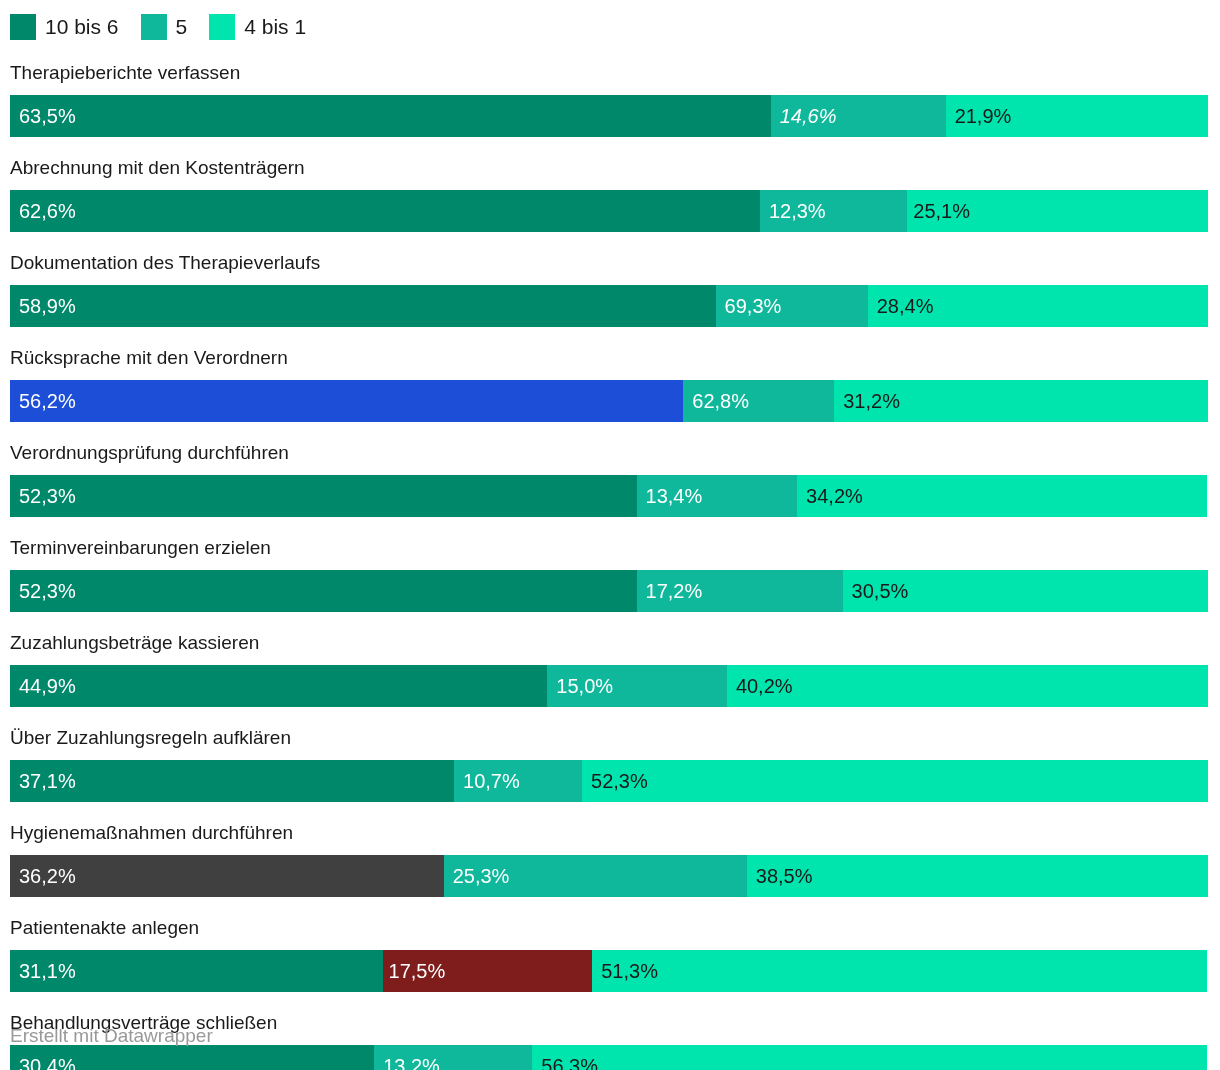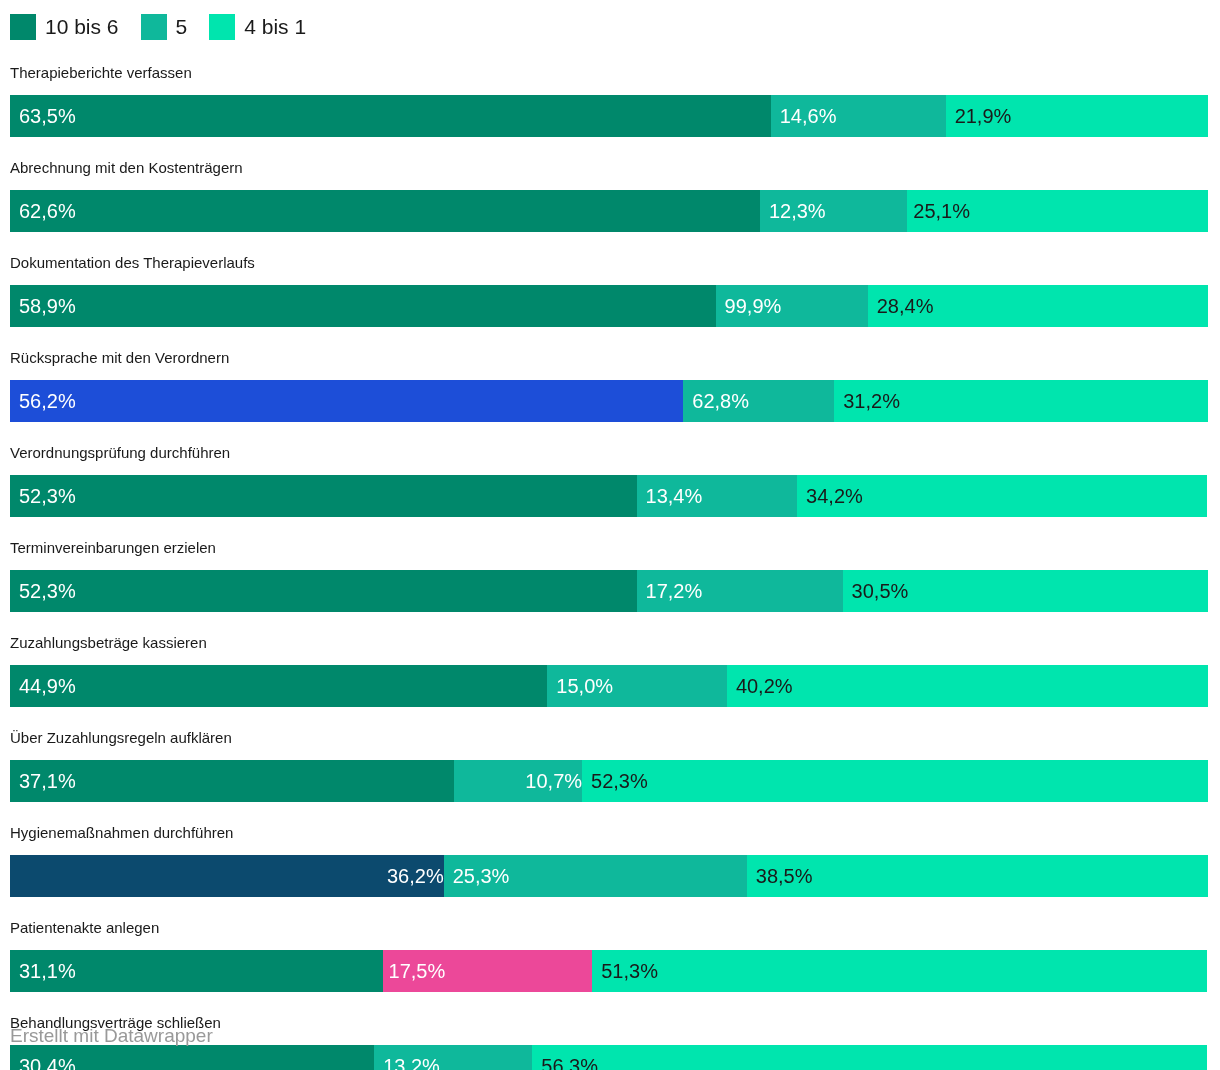--- a/index.html
+++ b/index.html
@@ -53,21 +53,21 @@
   .rows {
     position: absolute;
     left: 10px;
     top: 60px;
     width: 1198px;
   }
   .row {
     margin-bottom: 18px;
   }
   .row-label {
-    font-size: 15px;
+    font-size: 19px;
     line-height: 26px;
     color: #1a1a1a;
     margin-bottom: 9px;
     white-space: nowrap;
   }
   .bar {
     display: flex;
     width: 100%;
     height: 42px;
     overflow: hidden;
@@ -118,21 +118,21 @@
       </div>
     </div>
 
   <div class="rows" id="rows">
       <div class="row">
         <div class="row-label">Therapieberichte verfassen</div>
         <div class="bar">
           <div class="seg light-text" style="background: rgb(0, 136, 107); width: 63.5%;">
             <span class="seg-value">63,5%</span>
           </div>
-          <div class="seg light-text" style="background: rgb(15, 184, 155); width: 14.6%;">
+          <div class="seg light-text" style="background: rgb(15, 184, 155); width: 14.6%; font-style: italic;">
             <span class="seg-value">14,6%</span>
           </div>
           <div class="seg dark-text" style="background: rgb(0, 229, 174); width: 21.9%;">
             <span class="seg-value">21,9%</span>
           </div>
         </div>
       </div>
       <div class="row">
         <div class="row-label">Abrechnung mit den Kostenträgern</div>
         <div class="bar">
@@ -147,21 +147,21 @@
           </div>
         </div>
       </div>
       <div class="row">
         <div class="row-label">Dokumentation des Therapieverlaufs</div>
         <div class="bar">
           <div class="seg light-text" style="background: rgb(0, 136, 107); width: 58.9%;">
             <span class="seg-value">58,9%</span>
           </div>
           <div class="seg light-text" style="background: rgb(15, 184, 155); width: 12.7%;">
-            <span class="seg-value">99,9%</span>
+            <span class="seg-value">69,3%</span>
           </div>
           <div class="seg dark-text" style="background: rgb(0, 229, 174); width: 28.4%;">
             <span class="seg-value">28,4%</span>
           </div>
         </div>
       </div>
       <div class="row">
         <div class="row-label">Rücksprache mit den Verordnern</div>
         <div class="bar">
           <div class="seg light-text" style="background: #1d4ed8; width: 56.2%;">
@@ -216,49 +216,49 @@
             <span class="seg-value">40,2%</span>
           </div>
         </div>
       </div>
       <div class="row">
         <div class="row-label">Über Zuzahlungsregeln aufklären</div>
         <div class="bar">
           <div class="seg light-text" style="background: rgb(0, 136, 107); width: 37.1%;">
             <span class="seg-value">37,1%</span>
           </div>
-          <div class="seg light-text" style="background: rgb(15, 184, 155); width: 10.7%; justify-content: flex-end;">
+          <div class="seg light-text" style="background: rgb(15, 184, 155); width: 10.7%;">
             <span class="seg-value">10,7%</span>
           </div>
           <div class="seg dark-text" style="background: rgb(0, 229, 174); width: 52.3%;">
             <span class="seg-value">52,3%</span>
           </div>
         </div>
       </div>
       <div class="row">
         <div class="row-label">Hygienemaßnahmen durchführen</div>
         <div class="bar">
-          <div class="seg light-text" style="background: #0c4a6e; width: 36.2%; justify-content: flex-end;">
+          <div class="seg light-text" style="background: #404040; width: 36.2%;">
             <span class="seg-value">36,2%</span>
           </div>
           <div class="seg light-text" style="background: rgb(15, 184, 155); width: 25.3%;">
             <span class="seg-value">25,3%</span>
           </div>
           <div class="seg dark-text" style="background: rgb(0, 229, 174); width: 38.5%;">
             <span class="seg-value">38,5%</span>
           </div>
         </div>
       </div>
       <div class="row">
         <div class="row-label">Patientenakte anlegen</div>
         <div class="bar">
           <div class="seg light-text" style="background: rgb(0, 136, 107); width: 31.1%;">
             <span class="seg-value">31,1%</span>
           </div>
-          <div class="seg light-text" style="background: #ec4899; width: 17.5%; padding-left: 6px;">
+          <div class="seg light-text" style="background: #7f1d1d; width: 17.5%; padding-left: 6px;">
             <span class="seg-value">17,5%</span>
           </div>
           <div class="seg dark-text" style="background: rgb(0, 229, 174); width: 51.3%;">
             <span class="seg-value">51,3%</span>
           </div>
         </div>
       </div>
       <div class="row">
         <div class="row-label">Behandlungsverträge schließen</div>
         <div class="bar">

